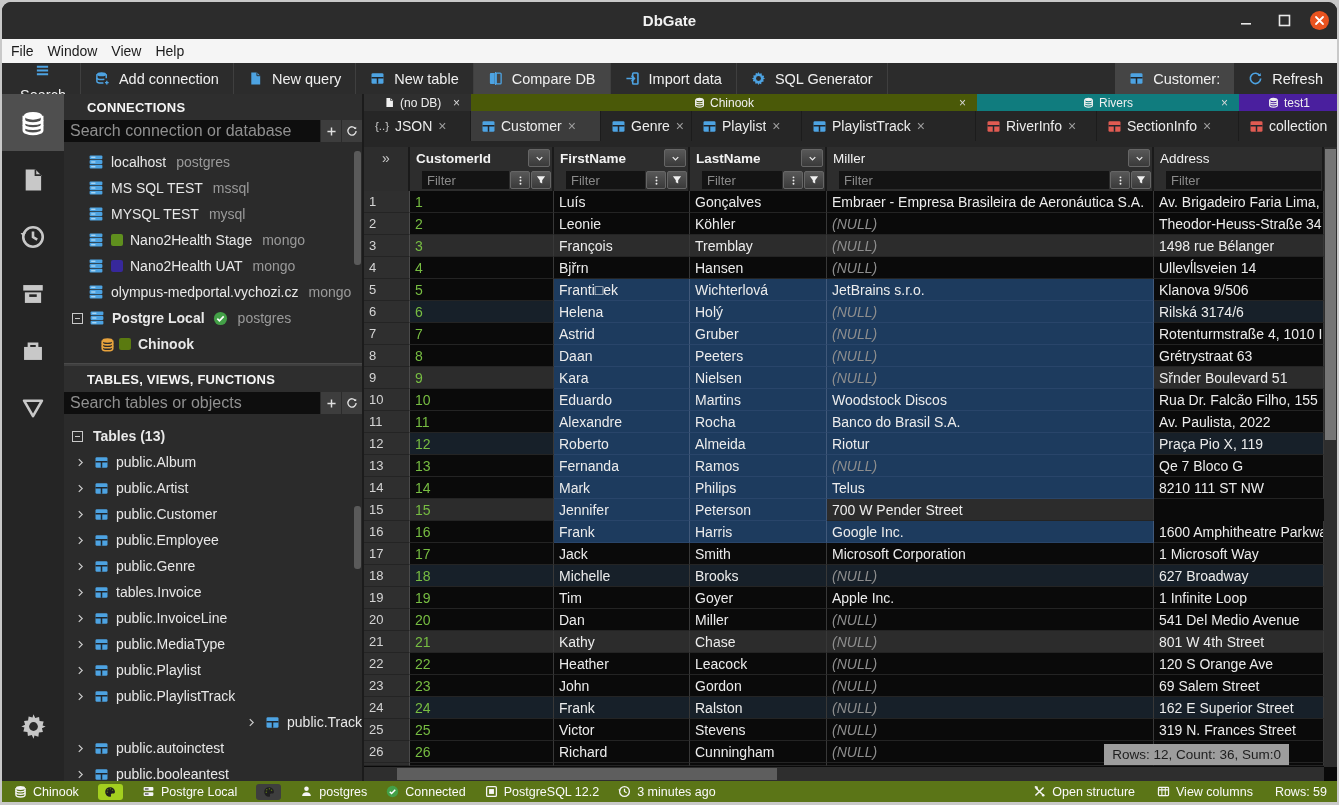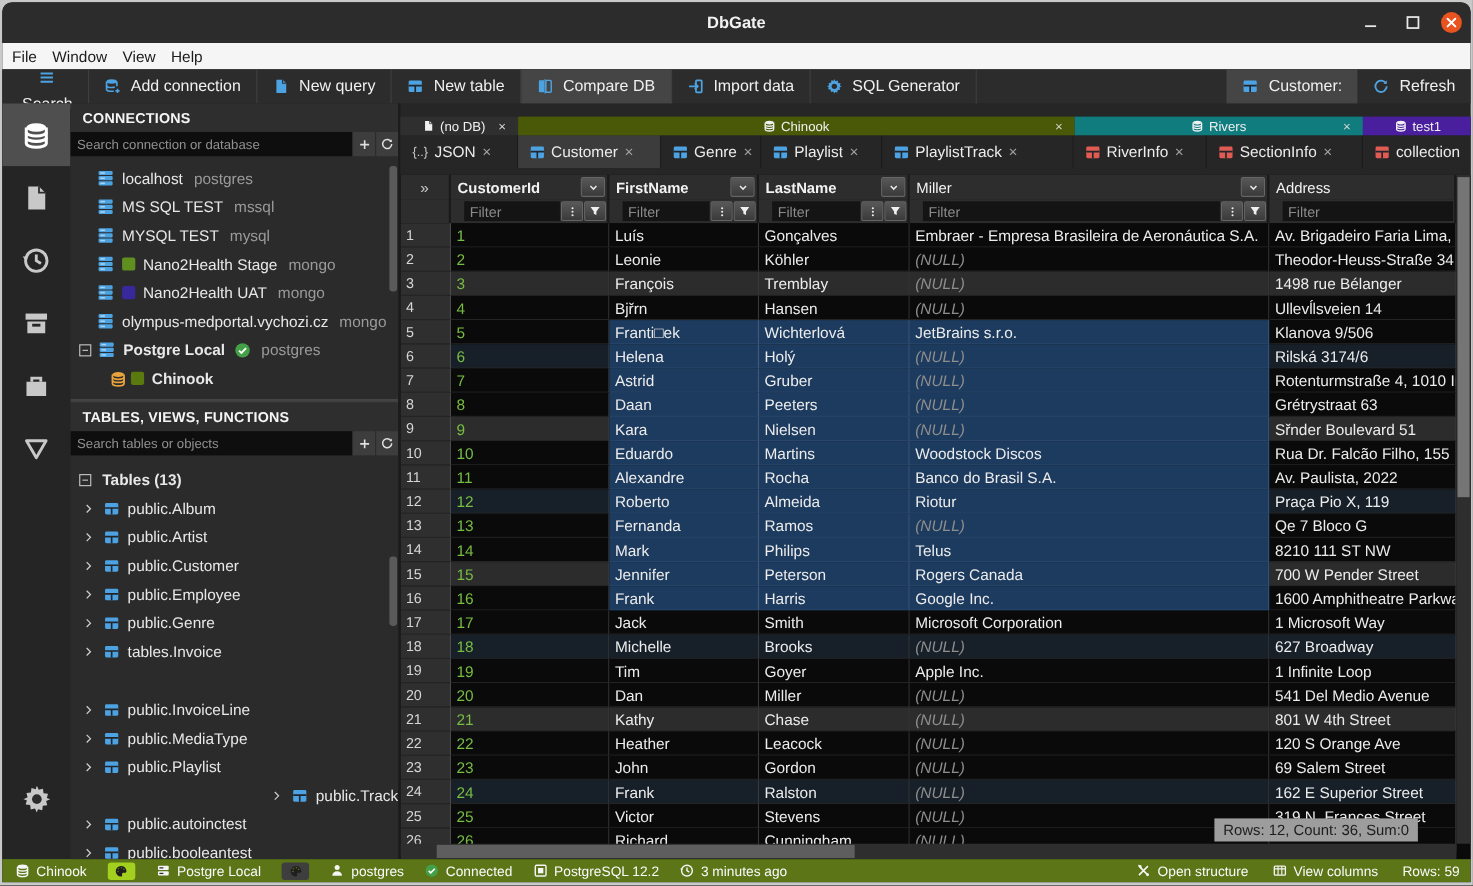--- a/index.html
+++ b/index.html
@@ -37,25 +37,25 @@
   .main { flex:1; display:flex; min-height:0; }
 
   
   .activitybar { width:62px; background:#252525; display:flex; flex-direction:column; align-items:stretch; flex:0 0 auto; }
   .act-item { height:57px; display:flex; align-items:center; justify-content:center; color:#cfcfcf; }
   .act-item.active { background:#4f4f4f; color:#ffffff; }
   .act-bottom { margin-top:auto; margin-bottom:26px; }
 
   
   .sidebar { width:298px; background:#2b2b2b; display:flex; flex-direction:column; flex:0 0 auto; position:relative; overflow:hidden; }
-  .panel-header { height:26px; display:flex; align-items:center; padding-left:11px;
+  .panel-header { height:26px; display:flex; align-items:center; padding-left:23px;
     color:#f5f5f5; font-weight:bold; font-size:13px; background:#2e2e2e; flex:0 0 auto; letter-spacing:.2px; }
   .searchrow { height:25px; display:flex; align-items:center; padding:0 0 3px 0; flex:0 0 auto; }
   .searchrow input { flex:1; height:22px; background:#0e0e0e; border:none; outline:none;
-    color:#cccccc; font-size:12px; padding:0 6px; font-family:"Liberation Sans",sans-serif; }
+    color:#cccccc; font-size:16px; padding:0 6px; font-family:"Liberation Sans",sans-serif; }
   .searchrow input::placeholder { color:#909090; }
   .sq-btn { width:20px; height:22px; background:#3d3d3d; color:#e0e0e0; display:flex;
     align-items:center; justify-content:center; margin-left:1px; font-size:14px; }
   .conn-list { padding-top:4px; flex:0 0 auto; }
   .tree-item { height:26px; display:flex; align-items:center; color:#e8e8e8; font-size:14px; }
   .tree-item .eng { color:#9a9a9a; margin-left:10px; }
   .tree-item .chip { width:12px; height:12px; border-radius:2px; margin-right:7px; flex:0 0 auto; }
   .tree-item .lbl.bold { font-weight:bold; }
   .indent1 { padding-left:24px; }
   .indent1b { padding-left:8px; }
@@ -64,21 +64,21 @@
   .expander::after { content:""; position:absolute; left:2px; right:2px; top:4px; height:1px; background:#c9c9c9; }
   .chev { color:#cccccc; margin-right:8px; flex:0 0 auto; display:flex; }
   .icon-gap { margin-right:7px; flex:0 0 auto; display:flex; }
   .section-divider { height:3px; background:#3f3f3f; border-top:1px solid #4a4a4a; flex:0 0 auto; margin-top:6px; }
   .tables-list { padding-top:6px; flex:0 0 auto; }
   .sb-thumb { position:absolute; right:1px; width:7px; background:#5a5a5a; border-radius:3px; }
 
   .splitter { width:2px; background:#1b1b1b; flex:0 0 auto; }
 
   
-  .content { flex:1; display:flex; flex-direction:column; min-width:0; position:relative;margin-top:12px; }
+  .content { flex:1; display:flex; flex-direction:column; min-width:0; position:relative; }
   .groupstrip { height:17px; display:flex; flex:0 0 auto; background:#262626; }
   .grouptab { display:flex; align-items:center; justify-content:center; color:#f0f0f0;
     font-size:12px; position:relative; flex:0 0 auto; }
   .grouptab .gt-center { display:flex; align-items:center; gap:5px; }
   .grouptab .gt-close { position:absolute; right:11px; color:#d8d8d8; font-size:12px; }
   .tabstrip { height:30px; display:flex; flex:0 0 auto; background:#262626; }
   .tab { display:flex; align-items:center; padding:0 7px 0 10px; gap:5px; color:#ececec;
     font-size:14px; border-right:1px solid #1c1c1c; flex:0 0 auto; }
   .tab.active { background:#3c3c3c; }
   .tab .tclose { color:#9f9f9f; font-size:14px; margin-left:1px; }
@@ -518,61 +518,75 @@
               </svg>
             </span>
             <span class="icon-gap">
               <svg width="15" height="15" viewBox="0 0 16 16">
                 <rect x="1.6" y="2.4" width="12.8" height="11.2" rx="1.4" fill="#4da3e2"></rect>
                 <path d="M1.6 7.3h12.8M8 7.3v6.3" stroke="#20262c" stroke-width="1.6"></path>
               </svg>
             </span>
             <span class="lbl">tables.Invoice</span>
           </div>
-          <div class="tree-item" style="padding-left: 11px; margin-top: 27px;">
-            <span class="chev">
-              <svg width="11" height="11" viewBox="0 0 16 16">
-                <path d="M5.5 3l5 5-5 5" stroke="#cccccc" stroke-width="1.7" fill="none"></path>
-              </svg>
-            </span>
-            <span class="icon-gap">
-              <svg width="15" height="15" viewBox="0 0 16 16">
-                <rect x="1.6" y="2.4" width="12.8" height="11.2" rx="1.4" fill="#4da3e2"></rect>
-                <path d="M1.6 7.3h12.8M8 7.3v6.3" stroke="#20262c" stroke-width="1.6"></path>
-              </svg>
-            </span>
-            <span class="lbl">public.InvoiceLine</span>
-          </div>
           <div class="tree-item" style="padding-left: 11px;">
             <span class="chev">
               <svg width="11" height="11" viewBox="0 0 16 16">
                 <path d="M5.5 3l5 5-5 5" stroke="#cccccc" stroke-width="1.7" fill="none"></path>
               </svg>
             </span>
             <span class="icon-gap">
               <svg width="15" height="15" viewBox="0 0 16 16">
                 <rect x="1.6" y="2.4" width="12.8" height="11.2" rx="1.4" fill="#4da3e2"></rect>
                 <path d="M1.6 7.3h12.8M8 7.3v6.3" stroke="#20262c" stroke-width="1.6"></path>
               </svg>
             </span>
-            <span class="lbl">public.MediaType</span>
+            <span class="lbl">public.InvoiceLine</span>
           </div>
           <div class="tree-item" style="padding-left: 11px;">
             <span class="chev">
               <svg width="11" height="11" viewBox="0 0 16 16">
                 <path d="M5.5 3l5 5-5 5" stroke="#cccccc" stroke-width="1.7" fill="none"></path>
               </svg>
             </span>
             <span class="icon-gap">
               <svg width="15" height="15" viewBox="0 0 16 16">
                 <rect x="1.6" y="2.4" width="12.8" height="11.2" rx="1.4" fill="#4da3e2"></rect>
                 <path d="M1.6 7.3h12.8M8 7.3v6.3" stroke="#20262c" stroke-width="1.6"></path>
               </svg>
             </span>
+            <span class="lbl">public.MediaType</span>
+          </div>
+          <div class="tree-item" style="padding-left: 11px;">
+            <span class="chev">
+              <svg width="11" height="11" viewBox="0 0 16 16">
+                <path d="M5.5 3l5 5-5 5" stroke="#cccccc" stroke-width="1.7" fill="none"></path>
+              </svg>
+            </span>
+            <span class="icon-gap">
+              <svg width="15" height="15" viewBox="0 0 16 16">
+                <rect x="1.6" y="2.4" width="12.8" height="11.2" rx="1.4" fill="#4da3e2"></rect>
+                <path d="M1.6 7.3h12.8M8 7.3v6.3" stroke="#20262c" stroke-width="1.6"></path>
+              </svg>
+            </span>
             <span class="lbl">public.Playlist</span>
+          </div>
+          <div class="tree-item" style="padding-left: 11px;">
+            <span class="chev">
+              <svg width="11" height="11" viewBox="0 0 16 16">
+                <path d="M5.5 3l5 5-5 5" stroke="#cccccc" stroke-width="1.7" fill="none"></path>
+              </svg>
+            </span>
+            <span class="icon-gap">
+              <svg width="15" height="15" viewBox="0 0 16 16">
+                <rect x="1.6" y="2.4" width="12.8" height="11.2" rx="1.4" fill="#4da3e2"></rect>
+                <path d="M1.6 7.3h12.8M8 7.3v6.3" stroke="#20262c" stroke-width="1.6"></path>
+              </svg>
+            </span>
+            <span class="lbl">public.PlaylistTrack</span>
           </div>
           <div class="tree-item" style="padding-left: 11px; justify-content: flex-end;">
             <span class="chev">
               <svg width="11" height="11" viewBox="0 0 16 16">
                 <path d="M5.5 3l5 5-5 5" stroke="#cccccc" stroke-width="1.7" fill="none"></path>
               </svg>
             </span>
             <span class="icon-gap">
               <svg width="15" height="15" viewBox="0 0 16 16">
                 <rect x="1.6" y="2.4" width="12.8" height="11.2" rx="1.4" fill="#4da3e2"></rect>
@@ -969,21 +983,20 @@
               <div class="gcell sel">Mark</div>
               <div class="gcell sel">Philips</div>
               <div class="gcell sel">Telus</div>
               <div class="gcell">8210 111 ST NW</div>
             </div>
             <div class="grow drow">
               <div class="gcell rownum">15</div>
               <div class="gcell stripe-a idcell">15</div>
               <div class="gcell sel">Jennifer</div>
               <div class="gcell sel">Peterson</div>
-              <div class="gcell sel">Rogers Canada</div>
               <div class="gcell stripe-a">700 W Pender Street</div>
             </div>
             <div class="grow drow">
               <div class="gcell rownum">16</div>
               <div class="gcell idcell">16</div>
               <div class="gcell sel">Frank</div>
               <div class="gcell sel">Harris</div>
               <div class="gcell sel">Google Inc.</div>
               <div class="gcell">1600 Amphitheatre Parkway</div>
             </div>

